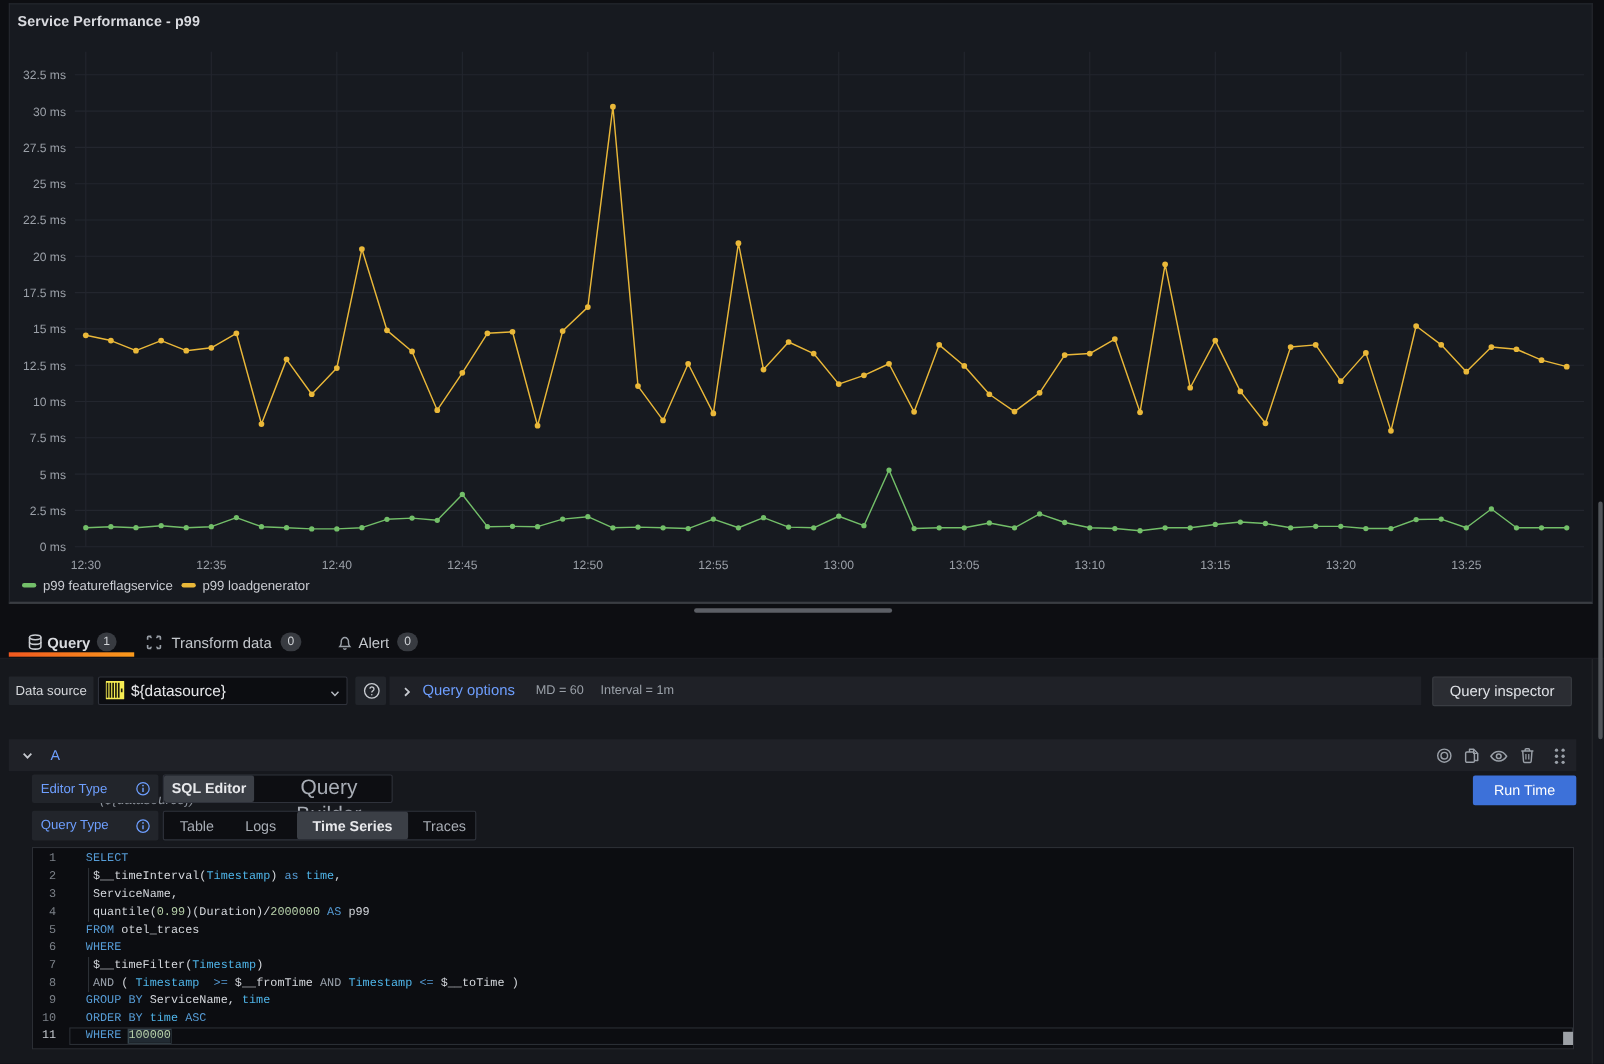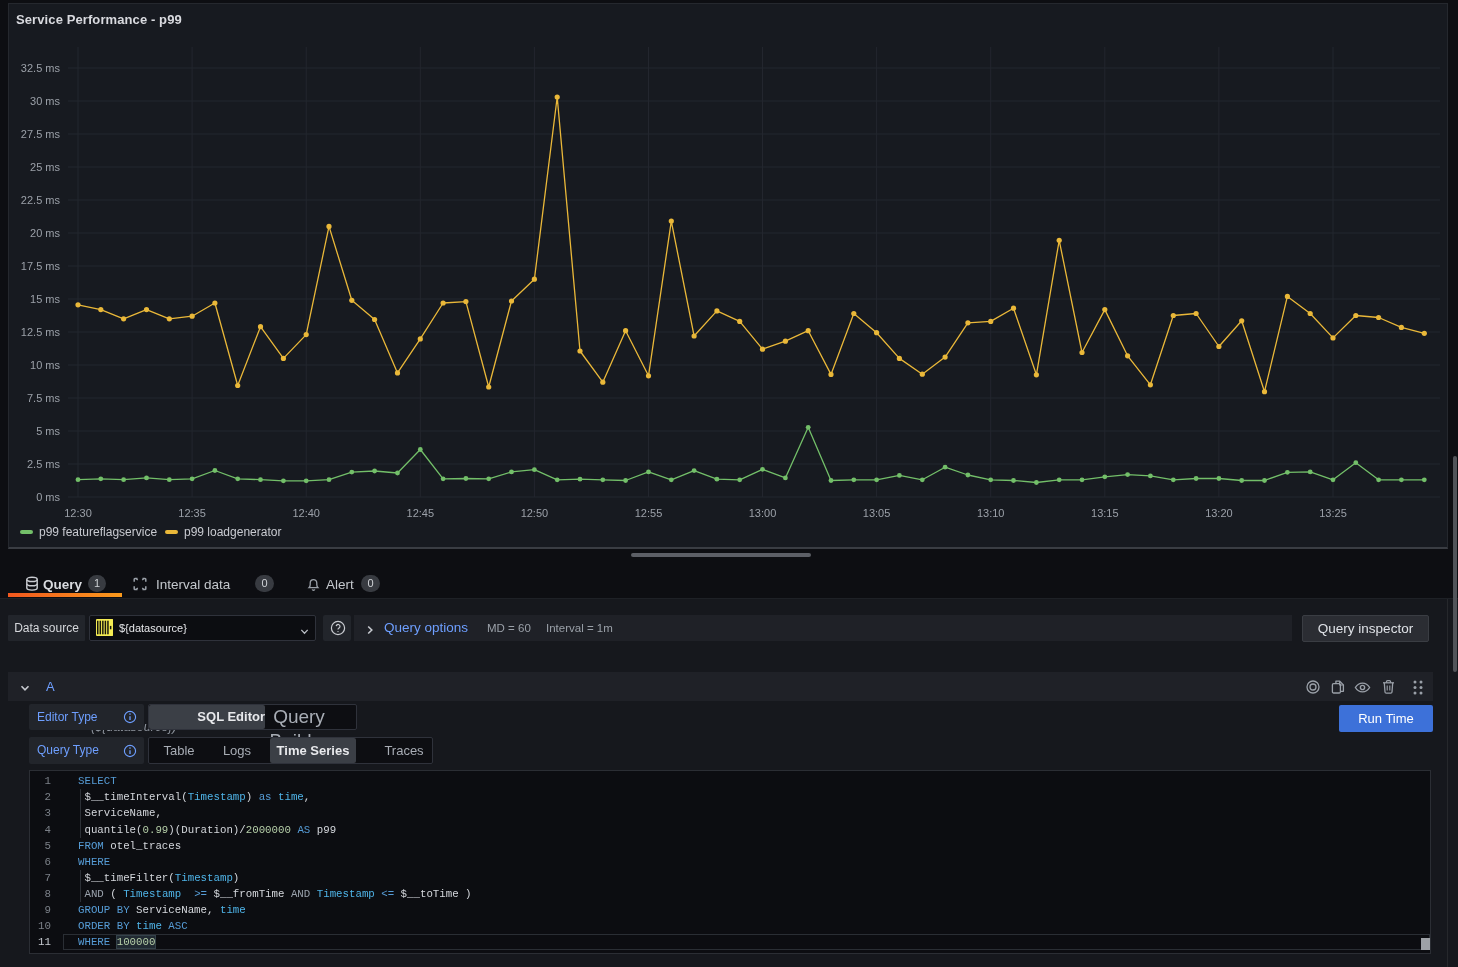--- a/index.html
+++ b/index.html
@@ -206,21 +206,21 @@
     </svg></div>
 <div class="abs" style="left:43px;top:577px;font-size:13.5px;font-weight:700;color:#d9dbdf">Query</div>
 <div class="abs" style="left:88px;top:575px;width:18px;height:17px;border-radius:9px;background:#383b41;color:#d0d3d7;font-size:11px;text-align:center;line-height:17px">1</div>
 <div class="abs" style="left:132px;top:576px"><svg width="16" height="16" viewBox="0 0 16 16" fill="none" stroke="#9aa0a8" stroke-width="1.5">
       <path d="M5.5 2.5H3a.8.8 0 0 0-.8.8v2.4"></path>
       <path d="M10.5 2.5H13a.8.8 0 0 1 .8.8v2.4"></path>
       <path d="M5.5 13.5H3a.8.8 0 0 1-.8-.8v-2.4"></path>
       <path d="M10.5 13.5H13a.8.8 0 0 0 .8-.8v-2.4"></path>
       <path d="M4 2.5 5.8 4M12 2.5 10.2 4M4 13.5 5.8 12M12 13.5 10.2 12" stroke-width="1.2"></path>
     </svg></div>
-<div class="abs" style="left:156px;top:577px;font-size:13.5px;color:#c4c8cd">Interval data</div>
+<div class="abs" style="left:156px;top:577px;font-size:13.5px;color:#c4c8cd">Transform data</div>
 <div class="abs" style="left:255px;top:575px;width:19px;height:17px;border-radius:9px;background:#383b41;color:#d0d3d7;font-size:11px;text-align:center;line-height:17px">0</div>
 <div class="abs" style="left:306px;top:577px"><svg width="15" height="15" viewBox="0 0 16 16" fill="none" stroke="#9aa0a8" stroke-width="1.4">
       <path d="M3.2 11.4h9.6c-.9-1-1.3-1.8-1.3-3.5V6.3A3.5 3.5 0 0 0 8 2.8a3.5 3.5 0 0 0-3.5 3.5v1.6c0 1.7-.4 2.5-1.3 3.5Z"></path>
       <path d="M6.6 13.2a1.5 1.5 0 0 0 2.8 0"></path>
     </svg></div>
 <div class="abs" style="left:326px;top:577px;font-size:13.5px;color:#c4c8cd">Alert</div>
 <div class="abs" style="left:361px;top:575px;width:19px;height:17px;border-radius:9px;background:#383b41;color:#d0d3d7;font-size:11px;text-align:center;line-height:17px">0</div>
 <div class="abs" style="left:8px;top:593px;width:114px;height:4px;background:linear-gradient(90deg,#f2581f,#fa9a1c)"></div>
 
 <div class="abs" style="left:0;top:599px;width:1458px;height:368px;background:#16181d"></div>
@@ -232,21 +232,21 @@
       <rect width="17.4" height="17" rx="1" fill="#F5EC53"></rect>
       <g fill="#17170c">
         <rect x="1.0" y="1.7" width="1.5" height="13.6"></rect>
         <rect x="3.55" y="1.7" width="1.5" height="13.6"></rect>
         <rect x="6.1" y="1.7" width="1.5" height="13.6"></rect>
         <rect x="8.65" y="1.7" width="1.5" height="13.6"></rect>
         <rect x="11.2" y="1.7" width="1.5" height="13.6"></rect>
         <rect x="13.9" y="6.9" width="1.5" height="3.4"></rect>
       </g>
     </svg></div>
-<div class="abs" style="left:119px;top:615px;font-size:11px;font-weight:500;color:#e6e7ea;line-height:26px">${datasource}</div>
+<div class="abs" style="left:119px;top:615px;font-size:14px;font-weight:500;color:#e6e7ea;line-height:26px">${datasource}</div>
 <div class="abs" style="left:299px;top:623px"><svg width="11" height="11" viewBox="0 0 11 11" fill="none" stroke="#b9bdc4" stroke-width="1.3">
       <path d="M2.3 3.9 5.5 7.2l3.2-3.3"></path>
     </svg></div>
 <div class="abs" style="left:323px;top:615px;width:28px;height:26px;background:#22252b;border-radius:2px"></div>
 <div class="abs" style="left:330px;top:620px"><svg width="16" height="16" viewBox="0 0 16 16" fill="none" stroke="#c9ccd1" stroke-width="1.2">
       <circle cx="8" cy="8" r="6.6"></circle>
       <path d="M6.2 6.1a1.9 1.9 0 1 1 2.7 2c-.6.4-.9.8-.9 1.5"></path>
       <circle cx="8" cy="11.6" r=".7" fill="#c9ccd1" stroke="none"></circle>
     </svg></div>
 <div class="abs" style="left:354px;top:615px;width:938px;height:26px;background:#1f2127"></div>
@@ -295,34 +295,34 @@
 <div class="abs" style="left:1339px;top:705px;width:94px;height:27px;background:#3D71D9;border-radius:2px;color:#fff;font-size:13px;font-weight:500;line-height:27px;text-align:center">Run Time</div>
 
 <div class="abs" style="left:29px;top:704px;width:115px;height:26px;background:#22252b;border-radius:2px"></div>
 <div class="abs" style="left:37px;top:704px;font-size:12px;font-weight:500;color:#6E9FFF;line-height:26px">Editor Type</div>
 <div class="abs" style="left:123px;top:710px"><svg width="14" height="14" viewBox="0 0 16 16" fill="none">
       <circle cx="8" cy="8" r="6.4" stroke="#6E9FFF" stroke-width="1.3"></circle>
       <path d="M8 7v4.4" stroke="#6E9FFF" stroke-width="1.5"></path>
       <circle cx="8" cy="4.7" r=".9" fill="#6E9FFF"></circle>
     </svg></div>
 <div class="abs seg" style="left:148px;top:704px;width:209px;height:26px"></div>
-<div class="abs segsel" style="left:149px;top:705px;width:116px;height:24px;font-size:13px;line-height:24px;text-align:right">SQL Editor</div>
+<div class="abs segsel" style="left:149px;top:705px;width:82px;height:24px;font-size:13px;line-height:24px;text-align:center">SQL Editor</div>
 <div class="abs segun" style="left:242px;top:705px;width:114px;height:24px;font-size:19px;line-height:24px;text-align:center">Query Builder</div>
 
 <div class="abs" style="left:29px;top:737px;width:115px;height:27px;background:#22252b;border-radius:2px"></div>
 <div class="abs" style="left:37px;top:737px;font-size:12px;font-weight:500;color:#6E9FFF;line-height:27px">Query Type</div>
 <div class="abs" style="left:123px;top:744px"><svg width="14" height="14" viewBox="0 0 16 16" fill="none">
       <circle cx="8" cy="8" r="6.4" stroke="#6E9FFF" stroke-width="1.3"></circle>
       <path d="M8 7v4.4" stroke="#6E9FFF" stroke-width="1.5"></path>
       <circle cx="8" cy="4.7" r=".9" fill="#6E9FFF"></circle>
     </svg></div>
 <div class="abs seg" style="left:148px;top:737px;width:285px;height:27px"></div>
 <div class="abs segun" style="left:149px;top:738px;width:60px;height:25px;font-size:13px;line-height:25px;text-align:center">Table</div>
 <div class="abs segun" style="left:213px;top:738px;width:48px;height:25px;font-size:13px;line-height:25px;text-align:center">Logs</div>
-<div class="abs segsel" style="left:270px;top:738px;width:86px;height:25px;font-size:13px;line-height:25px;text-align:center">Time Series</div>
+<div class="abs segsel" style="left:270px;top:738px;width:101px;height:25px;font-size:13px;line-height:25px;text-align:center">Time Series</div>
 <div class="abs segun" style="left:376px;top:738px;width:56px;height:25px;font-size:13px;line-height:25px;text-align:center">Traces</div>
 
 <div class="abs" style="left:29px;top:769.5px;width:1402px;height:184px;background:#0c0d11;border:1px solid #2b2e34"></div>
 <div class="abs mono" style="left:30px;top:773.2px;width:21px;text-align:right;color:#7b8088">1</div>
 <div class="abs mono code" style="left:78px;top:773.2px;white-space:pre"><span style="color:#569cd6">SELECT</span></div>
 <div class="abs mono" style="left:30px;top:789.3px;width:21px;text-align:right;color:#7b8088">2</div>
 <div class="abs mono code" style="left:78px;top:789.3px;white-space:pre"> <span style="color:#d4d7dc">$__timeInterval(</span><span style="color:#4fb4e8">Timestamp</span><span style="color:#d4d7dc">)</span> <span style="color:#569cd6">as</span> <span style="color:#4fb4e8">time</span><span style="color:#d4d7dc">,</span></div>
 <div class="abs mono" style="left:30px;top:805.4px;width:21px;text-align:right;color:#7b8088">3</div>
 <div class="abs mono code" style="left:78px;top:805.4px;white-space:pre"> <span style="color:#d4d7dc">ServiceName,</span></div>
 <div class="abs mono" style="left:30px;top:821.5px;width:21px;text-align:right;color:#7b8088">4</div>

